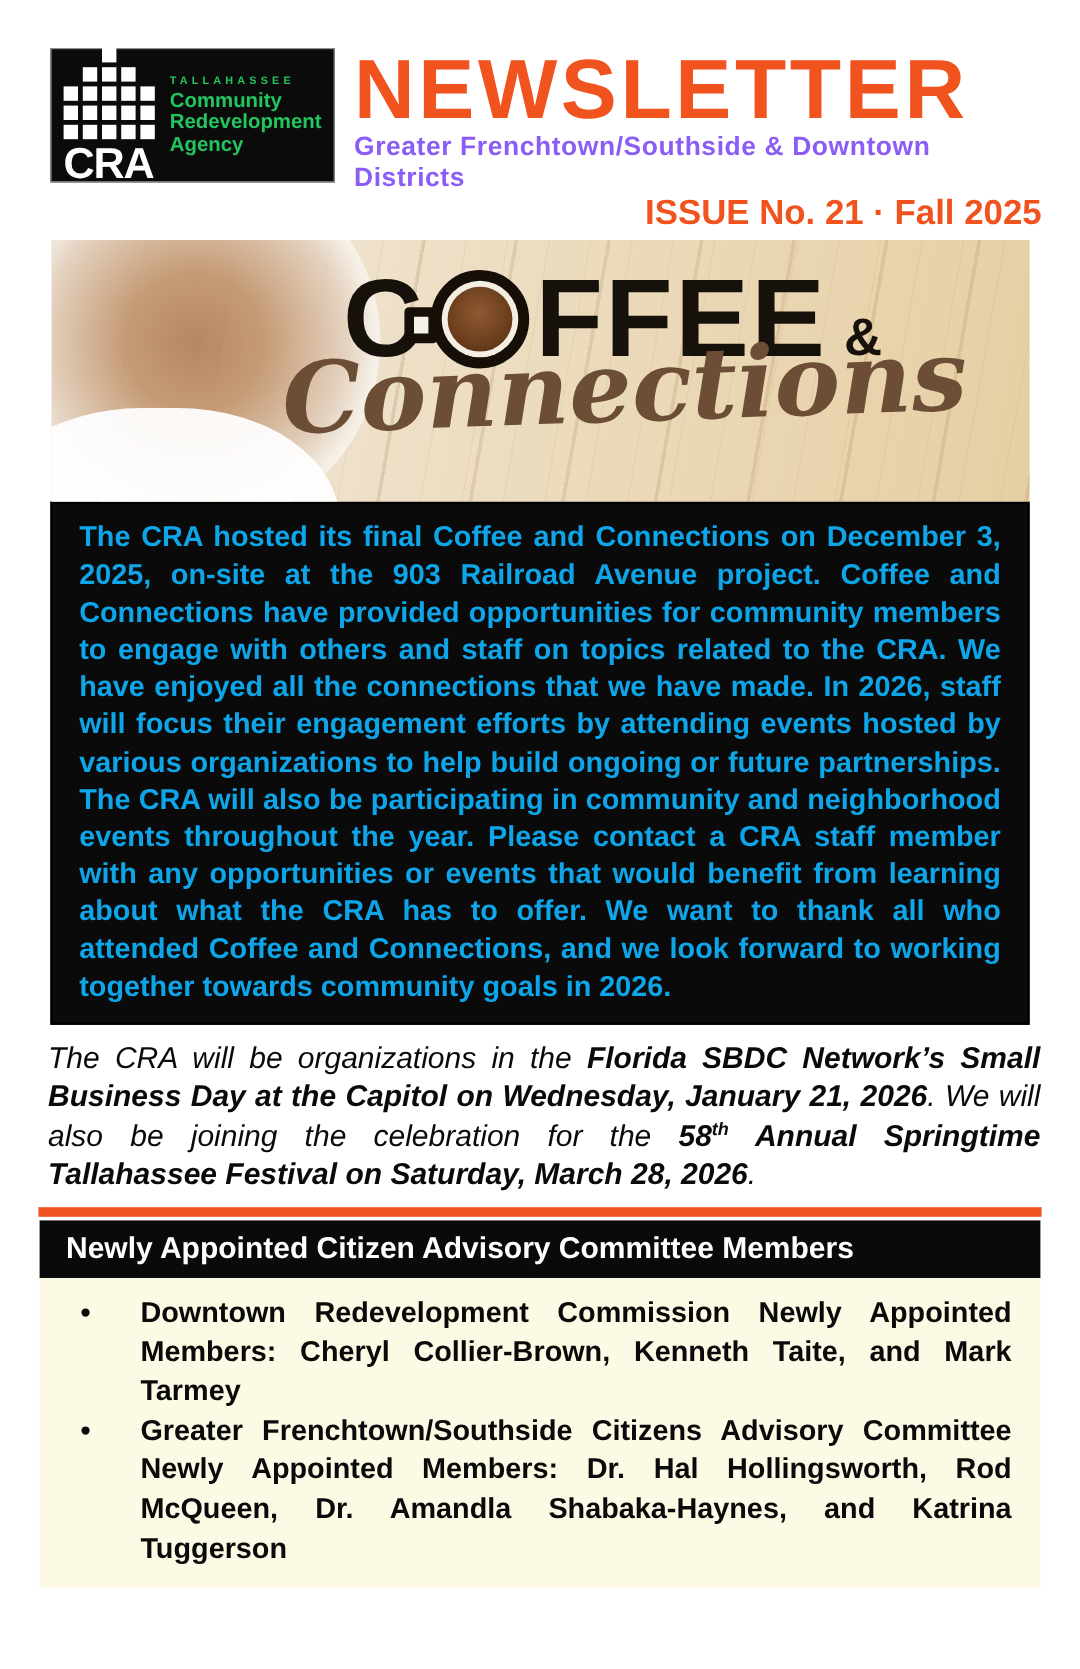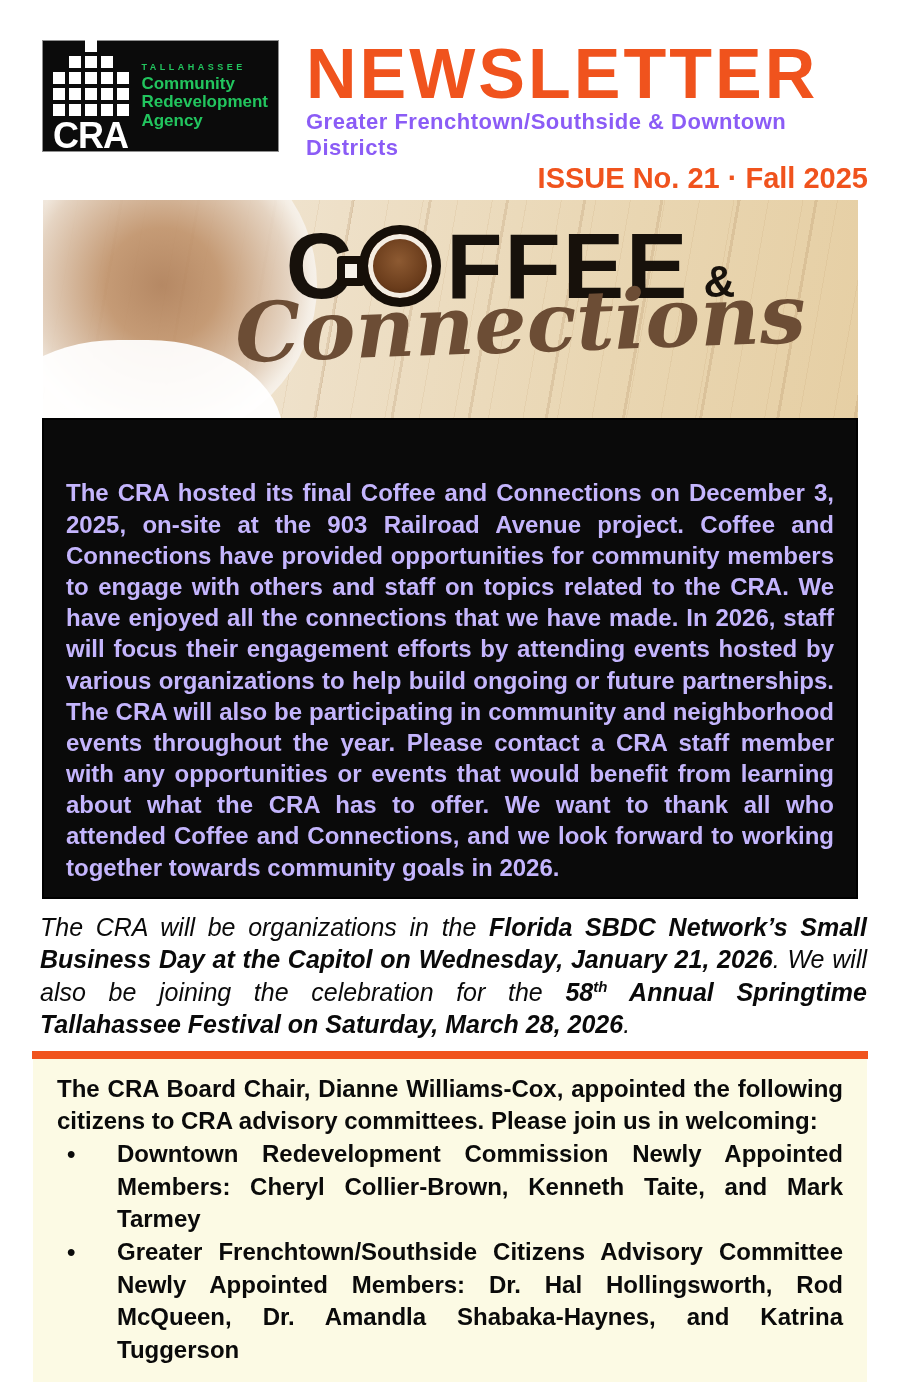--- a/index.html
+++ b/index.html
@@ -11,21 +11,21 @@
   .header { display:flex; margin:40px 32px 0 42px; }
   .logo-box { width:237px; height:112px; background:#0b0b0b; border:1px solid #8f8f8f;
               display:flex; align-items:center; padding:8px 10px; flex:none; }
   .logo-left { width:100px; display:flex; flex-direction:column; align-items:flex-start; }
   .trow { display:flex; justify-content:center; gap:4px; margin-bottom:4px; }
   .trow i { width:12px; height:12px; background:#fff; display:block; }
   .cra-word { color:#fff; font-weight:bold; font-size:36px; line-height:0.9; letter-spacing:-1px; }
   .logo-right { margin-left:10px; color:#22c55e; }
   .logo-city { font-size:9px; letter-spacing:3.5px; font-weight:bold; margin-bottom:3px; }
   .logo-line { font-size:17px; font-weight:bold; line-height:1.08; }
-  .header-right { flex:1; margin-left:27px; text-align:left; }
+  .header-right { flex:1; margin-left:16px; text-align:left; }
   .newsletter-title { color:var(--orange); font-weight:bold; font-size:70px; line-height:0.92;
                       letter-spacing:3px; margin-top:2px; }
   .header-subtitle { color:#8b5cf6; font-weight:bold; font-size:22px; letter-spacing:0.5px; margin-top:3px; }
   .header-issue { color:var(--orange); font-weight:bold; font-size:29px; text-align:right; margin-top:1px; }
 
   
   .banner { position:relative; height:218px; margin:5px 42px 0 43px; overflow:hidden;
     background:
       repeating-linear-gradient(100deg, rgba(160,118,74,0.18) 0 3px, rgba(0,0,0,0) 3px 76px),
       repeating-linear-gradient(100deg, rgba(185,145,95,0.12) 0 1px, rgba(0,0,0,0) 1px 34px),
@@ -43,21 +43,21 @@
     background:radial-gradient(circle at 48% 42%, #8d5a32 0%, #6a3c1b 55%, #4c2910 80%); }
   .cup-icon::before { content:""; position:absolute; left:-31px; top:22px; width:12px; height:14px;
     background:#f6f1e8; border:8px solid #160f08; border-radius:4px; }
   .amp { font-size:44px; align-self:flex-end; margin:0 0 8px 14px; letter-spacing:0; }
   .connections { margin:-30px 0 0 140px; text-align:center; font-family:"DejaVu Serif", serif;
     font-style:italic; font-weight:bold; font-size:82px; line-height:1; color:var(--brown);
     transform:rotate(-2deg); }
 
   
   .story-box { margin:0 42px; background:#0a0a0a; border:2px solid #000; padding:12px 22px 14px; }
-  .story-box p { color:#c4b5fd; font-weight:bold; font-size:24px; line-height:1.3; text-align:justify;margin-top:45px; }
+  .story-box p { color:#0ea5e9; font-weight:bold; font-size:24px; line-height:1.3; text-align:justify; }
 
   
   .events { margin:12px 33px 0 40px; font-style:italic; font-size:25px; line-height:1.3;
             text-align:justify; color:#0a0a0a; }
   .events b { font-weight:bold; }
   .events sup { font-size:0.6em; }
 
   
   .divider { height:8px; background:var(--orange); margin:10px 32px 0; }
   .committee-header { margin:3px 33px 0; background:#0a0a0a; color:#fff; font-weight:bold;
@@ -144,22 +144,22 @@
     <p>The CRA hosted its final Coffee and Connections on December 3, 2025, on-site at the 903 Railroad Avenue project. Coffee and Connections have provided opportunities for community members to engage with others and staff on topics related to the CRA.  We have enjoyed all the connections that we have made. In 2026, staff will focus their engagement efforts by attending events hosted by various organizations to help build ongoing or future partnerships. The CRA will also be participating in community and neighborhood events throughout the year. Please contact a CRA staff member with any opportunities or events that would benefit from learning about what the CRA has to offer.  We want to thank all who attended Coffee and Connections, and we look forward to working together towards community goals in 2026.</p>
   </section>
 
   <section class="events">
     <span>The CRA will be organizations in the </span><b>Florida SBDC Network’s Small Business Day at the Capitol on Wednesday, January 21, 2026</b><span>.  We will also be joining the celebration for the </span><b>58</b><sup><b>th</b></sup><b> Annual Springtime Tallahassee Festival on Saturday, March 28, 2026</b><span>.</span>
   </section>
 
   <div class="divider"></div>
 
   <section>
+    <div class="committee-header">Newly Appointed Citizen Advisory Committee Members</div>
     <div class="committee-body">
-      <p class="intro">The CRA Board Chair, Dianne Williams-Cox, appointed the following citizens to CRA advisory committees.  Please join us in welcoming:</p>
       <div class="bullet-row">
         <span class="bullet">•</span>
         <p>Downtown Redevelopment Commission Newly Appointed Members: Cheryl Collier-Brown, Kenneth Taite, and Mark Tarmey</p>
       </div>
       <div class="bullet-row">
         <span class="bullet">•</span>
         <p>Greater Frenchtown/Southside Citizens Advisory Committee Newly Appointed Members: Dr. Hal Hollingsworth, Rod McQueen, Dr. Amandla Shabaka-Haynes, and Katrina Tuggerson</p>
       </div>
     </div>
   </section>

